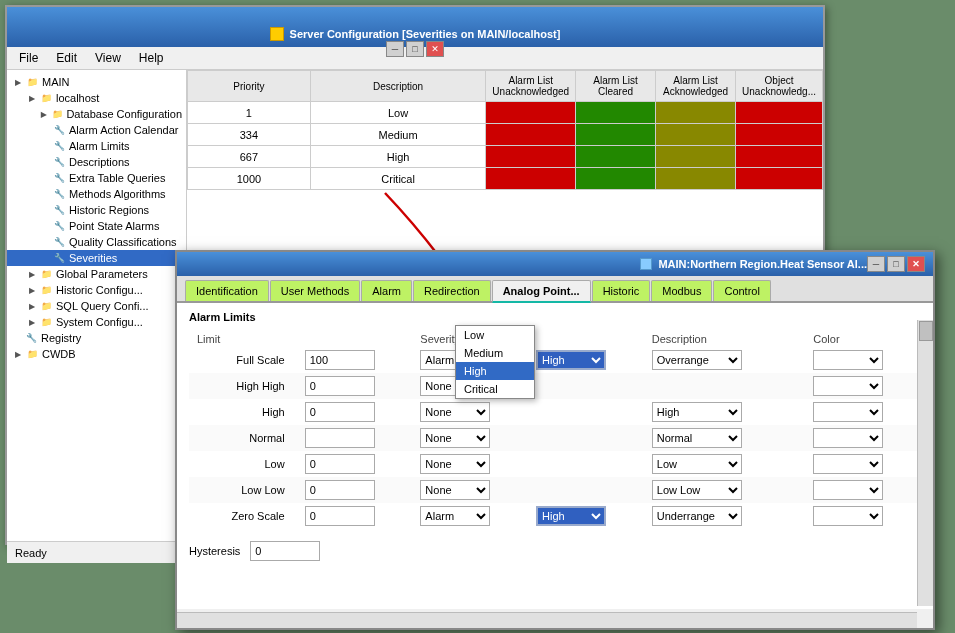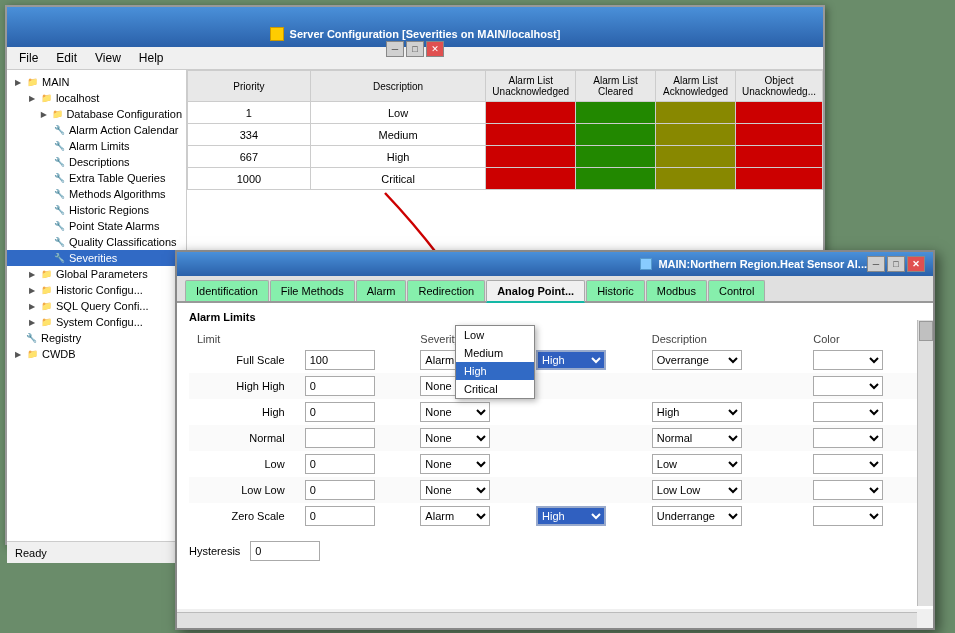--- a/index.html
+++ b/index.html
@@ -176,21 +176,21 @@
     }
     .dialog-tabs {
       display: flex;
       background: #e0e0e0;
       border-bottom: 2px solid #999;
       padding: 4px 8px 0;
       gap: 1px;
     }
     .tab {
       padding: 4px 10px;
-      background: #86efac;
+      background: #bef264;
       border: 1px solid #aaa;
       border-bottom: none;
       cursor: pointer;
       font-size: 11px;
       border-radius: 2px 2px 0 0;
     }
     .tab.active {
       background: #f0f0f0;
       border-bottom: 2px solid #14b8a6;
       margin-bottom: -2px;
@@ -472,21 +472,21 @@
     </div>
     <div class="dialog-title-controls">
       <div class="title-btn">─</div>
       <div class="title-btn">□</div>
       <div class="title-btn close-btn">✕</div>
     </div>
   </div>
 
   <div class="dialog-tabs">
     <div class="tab">Identification</div>
-    <div class="tab">File Methods</div>
+    <div class="tab">User Methods</div>
     <div class="tab">Alarm</div>
     <div class="tab">Redirection</div>
     <div class="tab active">Analog Point...</div>
     <div class="tab">Historic</div>
     <div class="tab">Modbus</div>
     <div class="tab">Control</div>
   </div>
 
   <div class="dialog-content">
     <div class="section-title">Alarm Limits</div>

